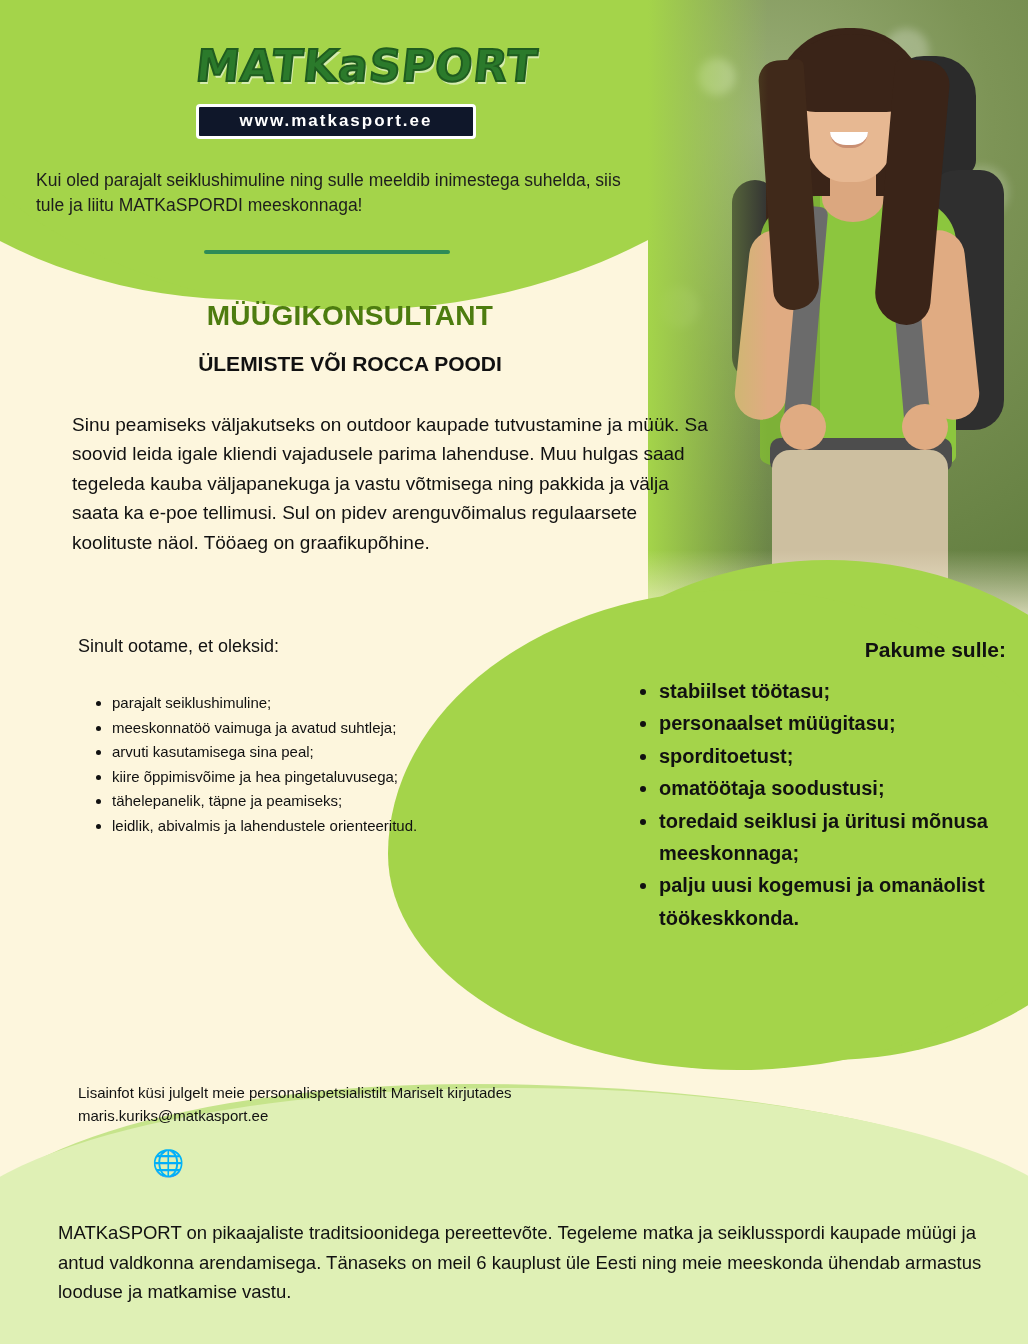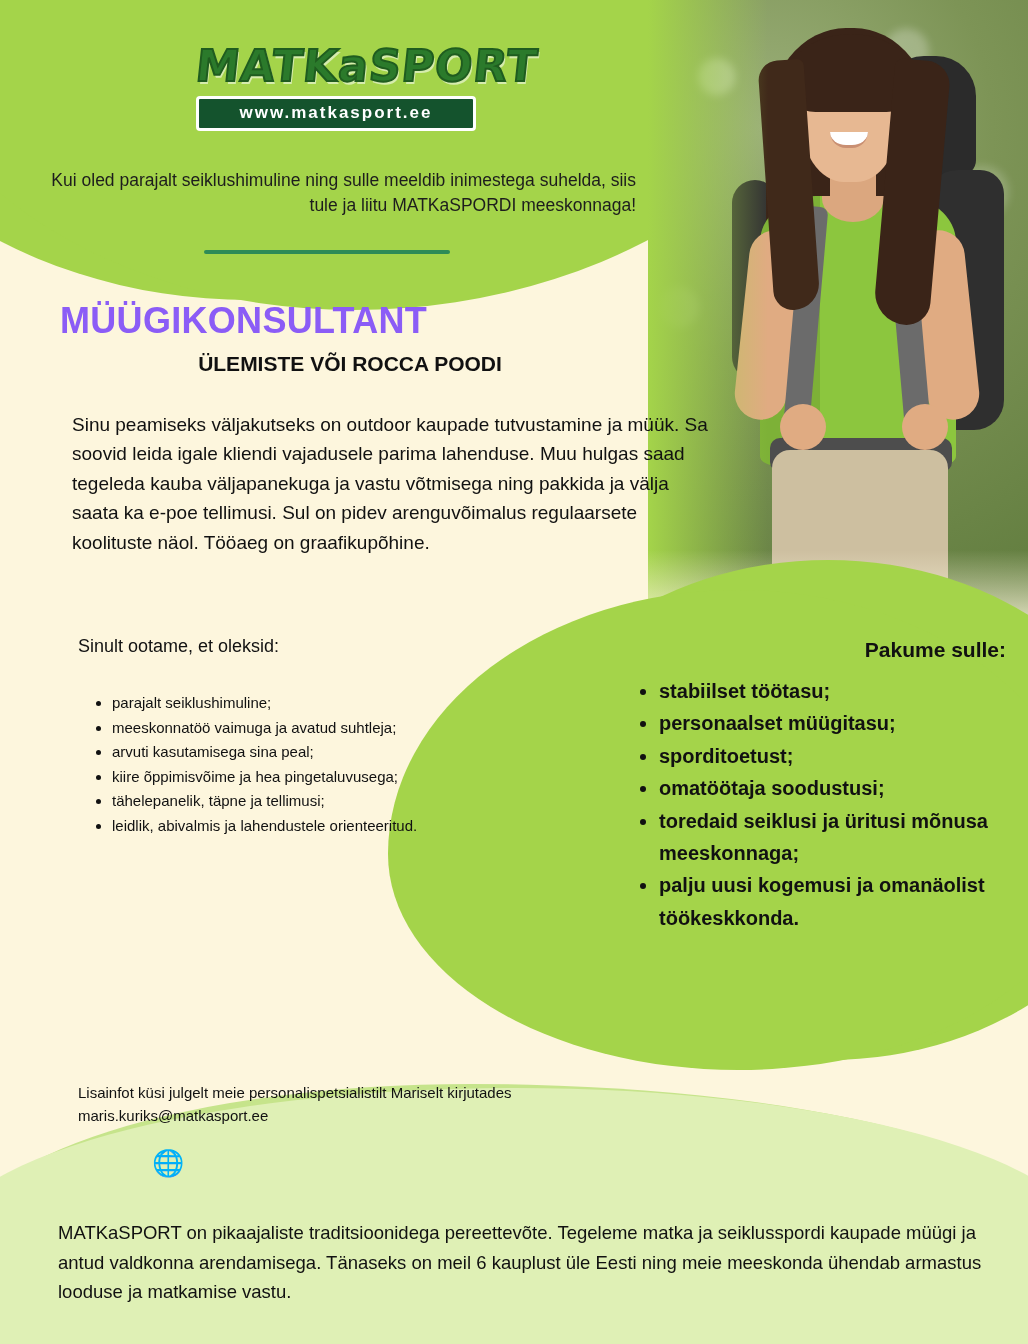--- a/index.html
+++ b/index.html
@@ -204,46 +204,46 @@
   .logo-word {
     font-family: "DejaVu Sans", sans-serif;
     font-size: 44px; font-weight: 800; letter-spacing: 1px;
     color: #2b7a2b;
     -webkit-text-stroke: 2px #1f5c1f;
     text-shadow: 2px 3px 0 rgba(255,255,255,.55);
     transform: skewX(-6deg);
     line-height: 1;
   }
   .logo-url {
-    margin-top: 8px;
-    background: #14532d;
+    margin-top: 16px;
+    background: #0f172a;
     border: 3px solid #ffffff;
     border-radius: 4px;
     color: #ffffff;
     font-size: 17px;
     font-weight: 700;
     letter-spacing: 2px;
     padding: 4px 0 5px;
   }
 
   
   .intro {
     position: absolute; left: 36px; top: 168px; width: 600px;
-    text-align: right;
+    text-align: left;
     font-size: 17.5px; line-height: 1.45; color: #1d1d1d;
   }
   .rule {
     position: absolute; left: 204px; top: 250px;
     width: 246px; height: 4px; background: #2e8b57; border-radius: 2px;
   }
 
   
   .title {
     position: absolute; left: 60px; top: 300px; width: 580px;
-    font-size: 36px; font-weight: bold; color: #8b5cf6;
+    text-align: center; font-size: 28px; font-weight: bold; color: #4d7c0f;
     letter-spacing: .3px;
   }
   .subtitle {
     position: absolute; left: 60px; top: 352px; width: 580px;
     text-align: center; font-size: 21px; font-weight: bold; color: #111;
   }
 
   
   .lead {
     position: absolute; left: 72px; top: 410px; width: 648px;
@@ -348,21 +348,21 @@
 <div class="subtitle">ÜLEMISTE VÕI ROCCA POODI</div>
 
 <div class="lead">Sinu peamiseks väljakutseks on outdoor kaupade tutvustamine ja müük. Sa soovid leida igale kliendi vajadusele parima lahenduse. Muu hulgas saad tegeleda kauba väljapanekuga ja vastu võtmisega ning pakkida ja välja saata ka e-poe tellimusi. Sul on pidev arenguvõimalus regulaarsete koolituste näol. Tööaeg on graafikupõhine.</div>
 
 <div class="expect-title">Sinult ootame, et oleksid:</div>
 <ul class="expect-list">
   <li>parajalt seiklushimuline;</li>
   <li>meeskonnatöö vaimuga ja avatud suhtleja;</li>
   <li>arvuti kasutamisega sina peal;</li>
   <li>kiire õppimisvõime ja hea pingetaluvusega;</li>
-  <li>tähelepanelik, täpne ja tellimusi;</li>
+  <li>tähelepanelik, täpne ja peamiseks;</li>
   <li>leidlik, abivalmis ja lahendustele orienteeritud.</li>
 </ul>
 
 <div class="offer-title">Pakume sulle:</div>
 <ul class="offer-list">
   <li>stabiilset töötasu;</li>
   <li>personaalset müügitasu;</li>
   <li>sporditoetust;</li>
   <li>omatöötaja soodustusi;</li>
   <li>toredaid seiklusi ja üritusi mõnusa meeskonnaga;</li>

